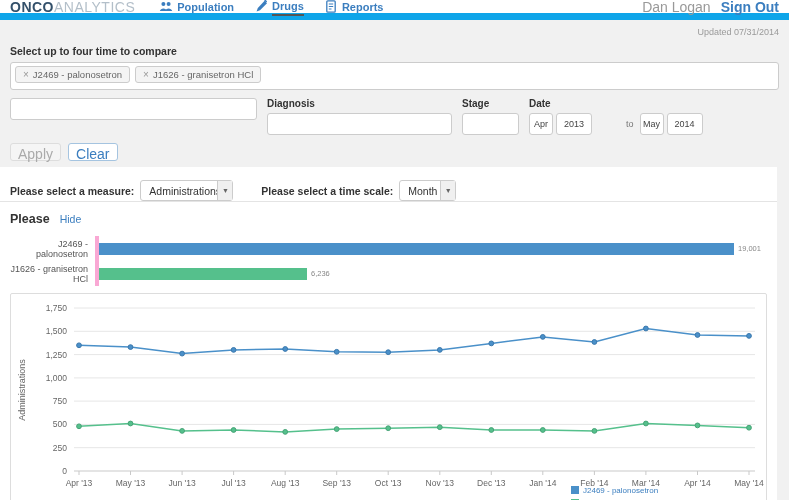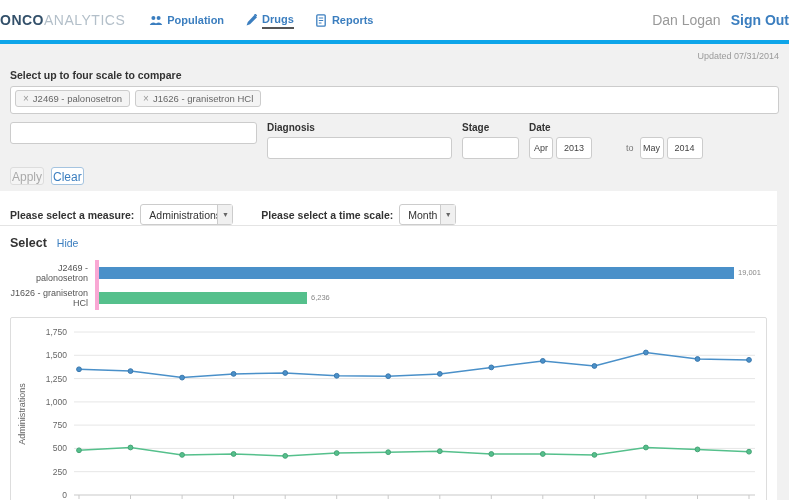--- a/index.html
+++ b/index.html
@@ -1,20 +1,20 @@
 <!DOCTYPE html>
 <html><head>
 <meta charset="utf-8">
 <style>
   * { margin:0; padding:0; box-sizing:border-box; }
   html,body { width:789px; height:500px; overflow:hidden; }
   body { font-family:"Liberation Sans", sans-serif; background:#f1f1f1; color:#333; position:relative; }
 
   
-  .header { height:44px; background:#fff; border-bottom:4px solid #0ea5e9; display:flex; align-items:center; padding:0 0; }
+  .header { height:20px; background:#fff; border-bottom:7px solid #0ea5e9; display:flex; align-items:center; padding:0 10px; }
   .logo { font-size:14px; letter-spacing:0.5px; margin-right:14px; white-space:nowrap; }
   .logo .lp { font-weight:bold; color:#33506a; }
   .logo .ls { color:#b3bfc9; font-weight:normal; }
   .nav { display:flex; align-items:center; height:100%; }
   .nav-item { display:flex; align-items:center; gap:4px; color:#3b7ebf; font-size:11px; font-weight:bold; padding:0 10px; height:100%; cursor:pointer; }
   .nav-item .nav-label { padding:2px 0; }
   .nav-item.active .nav-label { border-bottom:2px solid #555; }
   .nav-icon { width:14px; height:13px; display:inline-block; }
   .header-right { margin-left:auto; display:flex; align-items:center; gap:10px; font-size:14px; }
   .user-name { color:#999; }
@@ -35,21 +35,21 @@
   .w-practice { width:247px; }
   .w-diag { width:185px; }
   .w-stage { width:57px; }
   .date-group { display:flex; align-items:center; gap:3px; }
   .date-box { height:22px; border:1px solid #ccc; border-radius:3px; background:#fff; font-size:9px; color:#444; display:flex; align-items:center; justify-content:center; cursor:pointer; }
   .date-m { width:24px; }
   .date-y { width:36px; }
   .date-to { font-size:9px; color:#777; margin:0 3px;padding-left:28px; }
 
   .buttons-row { margin-top:8px; display:flex; gap:7px; }
-  .btn { font-size:12px; border-radius:3px; padding:2px 1px; height:18px; cursor:pointer; font-family:"Liberation Sans",sans-serif; }
+  .btn { font-size:14px; border-radius:3px; padding:2px 7px; height:18px; cursor:pointer; font-family:"Liberation Sans",sans-serif; }
   .btn-apply { background:#f5f5f5; border:1px solid #ddd; color:#aaa; }
   .btn-clear { background:#fff; border:1px solid #a5c4e0; color:#3b7ebf; }
 
   
   .main-panel { background:#fff; width:777px; min-height:340px; }
   .measure-row { display:flex; align-items:center; padding:13px 10px 0; border-bottom:1px solid #e4e4e4; }
   .measure-label { font-size:10.5px; font-weight:bold; margin-right:6px; }
   .sel { display:flex; align-items:stretch; border:1px solid #ccc; border-radius:3px; background:#fff; height:21px; cursor:pointer; margin-right:28px; }
   .sel-value { font-size:10.5px; color:#333; padding:0 8px; display:flex; align-items:center; }
   .sel-caret { width:15px; border-left:1px solid #ccc; background:#f0f0f0; display:flex; align-items:center; justify-content:center; font-size:7px; color:#666; }
@@ -114,21 +114,21 @@
   </div>
   <div class="header-right">
     <span class="user-name">Dan Logan</span>
     <span class="sign-out">Sign Out</span>
   </div>
 </div>
 
 <div class="gray-section">
   <div class="updated">Updated 07/31/2014</div>
 
-  <div class="select-drugs-label">Select up to four scale to compare</div>
+  <div class="select-drugs-label">Select up to four time to compare</div>
   <div class="tag-box">
     <span class="tag">
       <span class="x">×</span>
       <span>J2469 - palonosetron</span>
     </span>
     <span class="tag">
       <span class="x">×</span>
       <span>J1626 - granisetron HCl</span>
     </span>
   </div>
@@ -173,21 +173,21 @@
     </span>
     <span class="measure-label">Please select a time scale:</span>
     <span class="sel w-scale">
       <span class="sel-value">Month</span>
       <span class="sel-caret">▼</span>
     </span>
   </div>
 
   <div class="volumes-section">
     <div class="volumes-head">
-      <span class="volumes-title">Select</span>
+      <span class="volumes-title">Please</span>
       <span class="hide-link">Hide</span>
     </div>
     <div class="bar-chart">
       <div class="bar-row">
         <span class="bar-label">J2469 - palonosetron</span>
         <span class="bar-track">
           <span class="bar-fill" style="width: 635px; background: rgb(74, 144, 201);"></span>
           <span class="bar-value">19,001</span>
         </span>
       </div>

